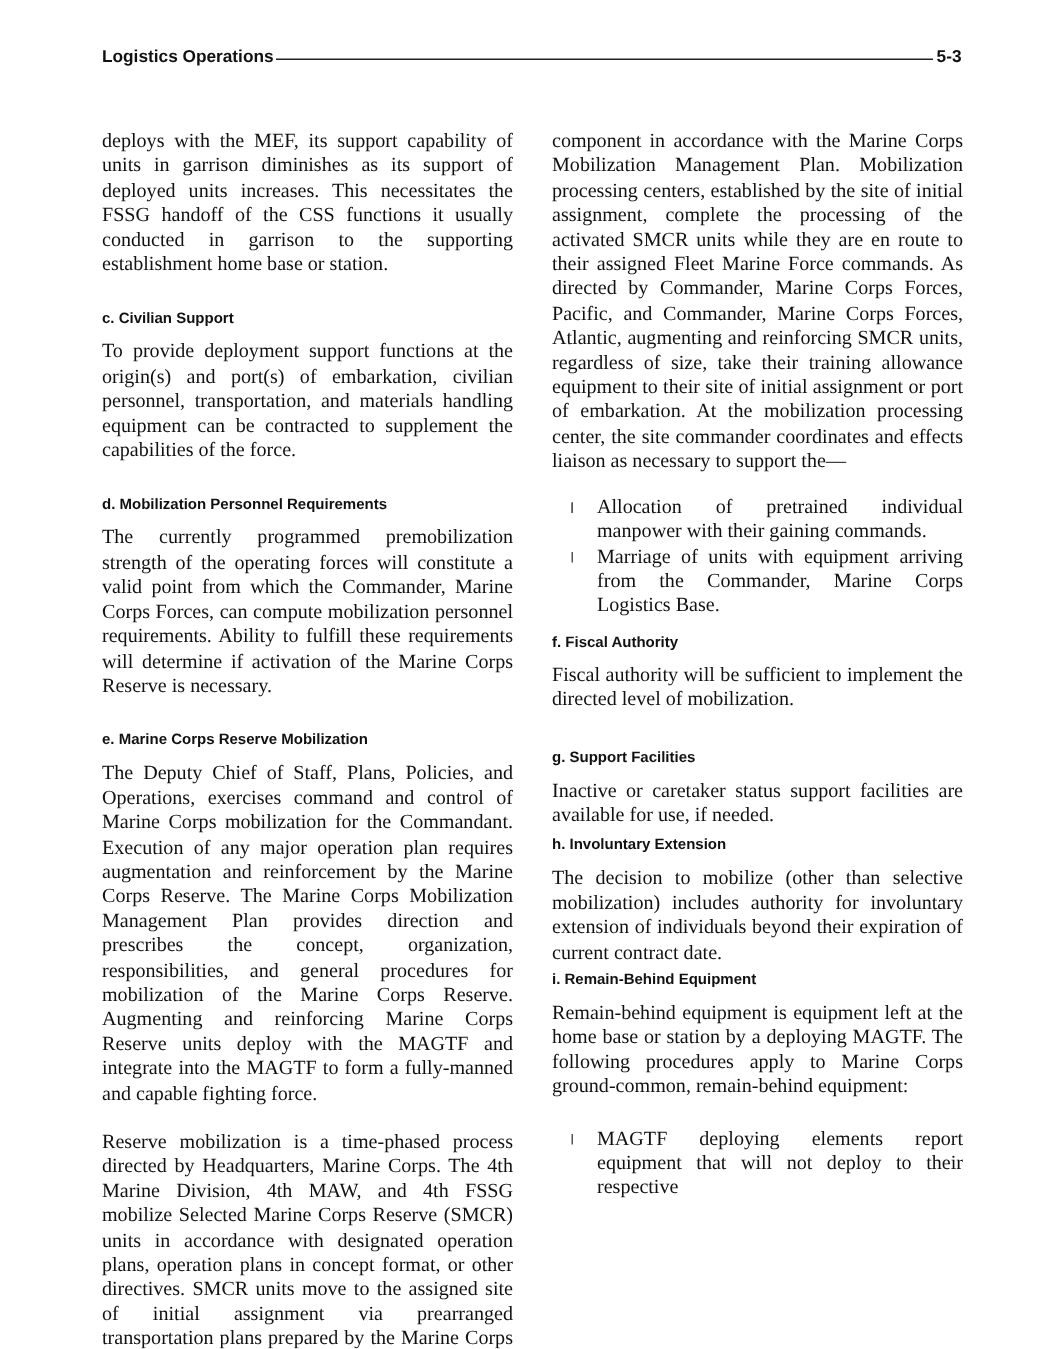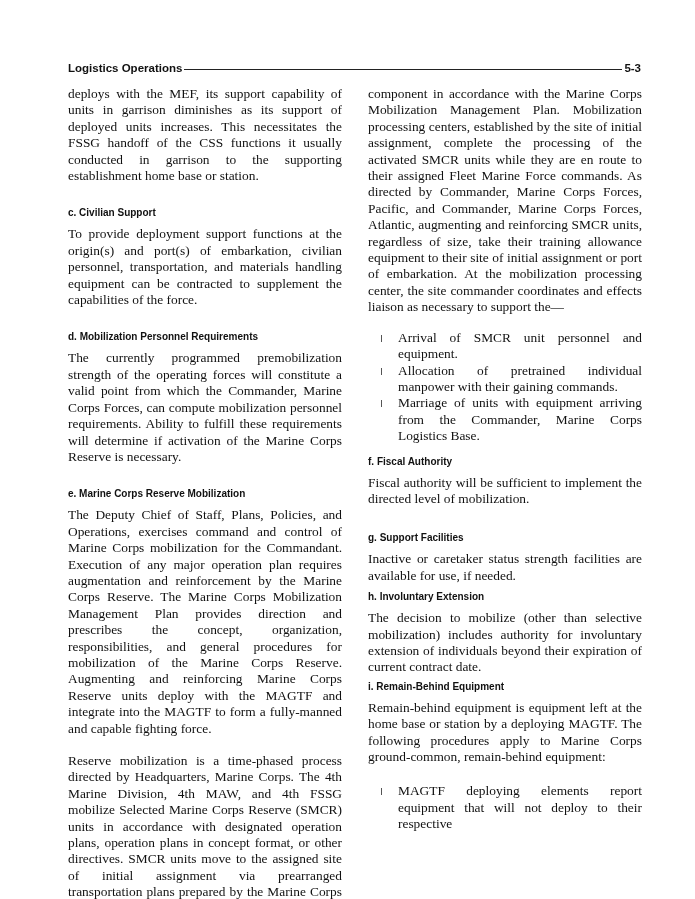--- a/index.html
+++ b/index.html
@@ -1,18 +1,18 @@
 <!DOCTYPE html>
 <html><head>
   <meta charset="utf-8">
   <style>
     html, body { margin: 0; padding: 0; background: #ffffff; }
     body { width: 695px; height: 899px; position: relative; overflow: hidden; color: #111; }
     .header {
-      position: absolute; left: 68px; top: 60px; width: 573px; height: 16px;
+      position: absolute; left: 68px; top: 30px; width: 573px; height: 16px;
       display: flex; align-items: center;
       font-family: "Liberation Sans", sans-serif; font-weight: bold; font-size: 11.5px;
     }
     .header .rule { flex: 1; height: 0; border-top: 1px solid #222; margin: 0 2px; position: relative; top: 1px; }
     .col {
       position: absolute; top: 86px; width: 274px;
       font-family: "Liberation Serif", serif; font-size: 13.4px; line-height: 16.4px;
       text-align: justify;
     }
     .col.left { left: 68px; }
@@ -50,30 +50,30 @@
 
   <div class="heading" style="margin-top:20px">e.  Marine Corps Reserve Mobilization</div>
   <p class="para">The Deputy Chief of Staff, Plans, Policies, and Operations, exercises command and control of Marine Corps mobilization for the Commandant. Execution of any major operation plan requires augmentation and reinforcement by the Marine Corps Reserve. The Marine Corps Mobilization Management Plan provides direction and prescribes the concept, organization, responsibilities, and general procedures for mobilization of the Marine Corps Reserve. Augmenting and reinforcing Marine Corps Reserve units deploy with the MAGTF and integrate into the MAGTF to form a fully-manned and capable fighting force.</p>
   <div class="gap"></div>
   <p class="para">Reserve mobilization is a time-phased process directed by Headquarters, Marine Corps. The 4th Marine Division, 4th MAW, and 4th FSSG mobilize Selected Marine Corps Reserve (SMCR) units in accordance with designated operation plans, operation plans in concept format, or other directives. SMCR units move to the assigned site of initial assignment via prearranged transportation plans prepared by the Marine Corps Reserve</p>
 </div>
 
 <div class="col right">
   <p class="para">component in accordance with the Marine Corps Mobilization Management Plan. Mobilization processing centers, established by the site of initial assignment, complete the processing of the activated SMCR units while they are en route to their assigned Fleet Marine Force commands. As directed by Commander, Marine Corps Forces, Pacific, and Commander, Marine Corps Forces, Atlantic, augmenting and reinforcing SMCR units, regardless of size, take their training allowance equipment to their site of initial assignment or port of embarkation. At the mobilization processing center, the site commander coordinates and effects liaison as necessary to support the—</p>
   <ul class="bullets">
-    <li><span class="mark"></span><span>Arrival of SMCR unit personnel and equipment.</span></li>
+    <li><span class="mark"></span></li>
     <li><span class="mark"></span><span>Allocation of pretrained individual manpower with their gaining commands.</span></li>
     <li><span class="mark"></span><span>Marriage of units with equipment arriving from the Commander, Marine Corps Logistics Base.</span></li>
   </ul>
 
   <div class="heading" style="margin-top:8px">f.  Fiscal Authority</div>
   <p class="para">Fiscal authority will be sufficient to implement the directed level of mobilization.</p>
 
   <div class="heading" style="margin-top:22px">g.  Support Facilities</div>
-  <p class="para">Inactive or caretaker status strength facilities are available for use, if needed.</p>
+  <p class="para">Inactive or caretaker status support facilities are available for use, if needed.</p>
 
   <div class="heading" style="margin-top:4px">h.  Involuntary Extension</div>
   <p class="para">The decision to mobilize (other than selective mobilization) includes authority for involuntary extension of individuals beyond their expiration of current contract date.</p>
 
   <div class="heading" style="margin-top:2px">i.  Remain-Behind Equipment</div>
   <p class="para">Remain-behind equipment is equipment left at the home base or station by a deploying MAGTF. The following procedures apply to Marine Corps ground-common, remain-behind equipment:</p>
   <ul class="bullets" style="margin-top:18px">
     <li><span class="mark"></span><span>MAGTF deploying elements report equipment that will not deploy to their respective</span></li>
   </ul>
 </div>

